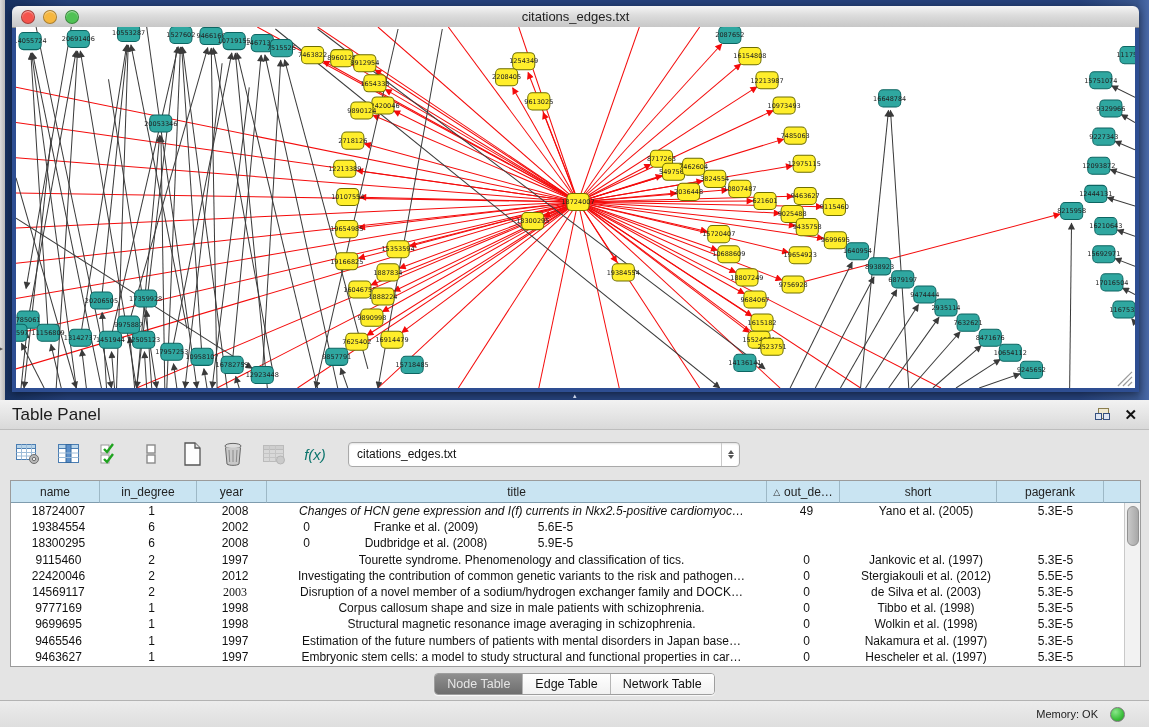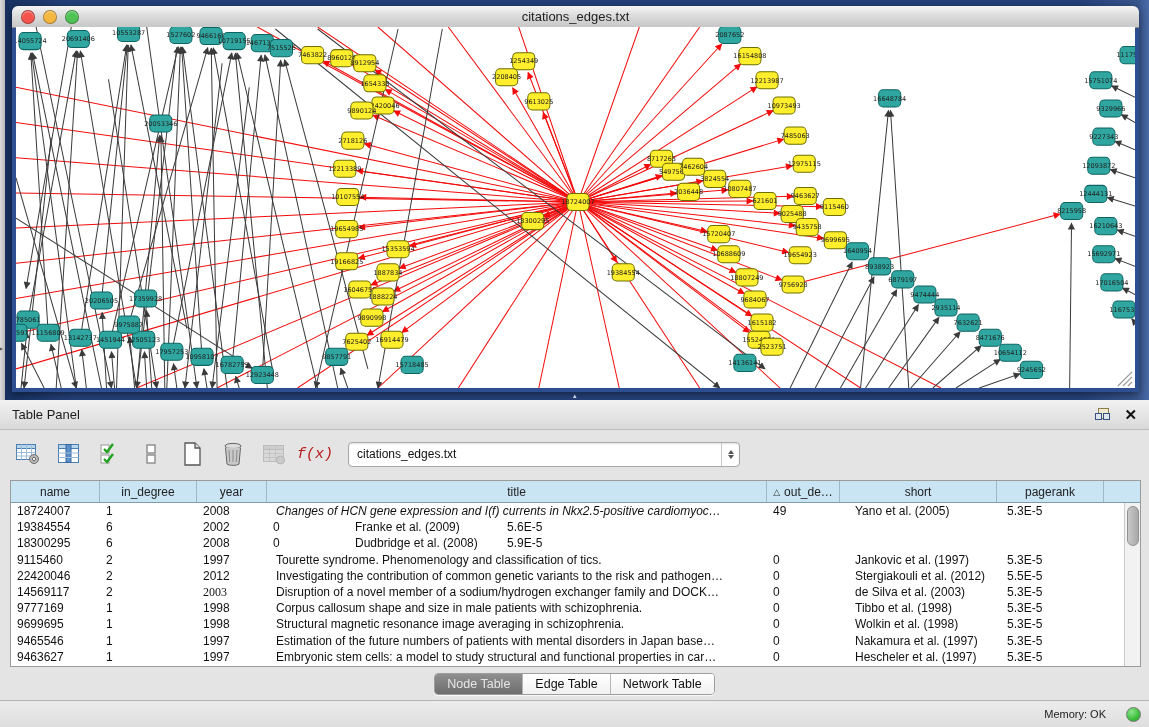--- a/index.html
+++ b/index.html
@@ -47,52 +47,52 @@
   
   .table-panel{
     position:absolute;left:0;top:400px;width:1149px;height:327px;
     background:#e4e4e4;display:flex;flex-direction:column;
   }
   .panel-header{
     height:29px;background:linear-gradient(#f2f2f2,#d9d9d9);
     border-bottom:1px solid #bdbdbd;
     display:flex;align-items:center;padding:0 12px;flex:0 0 auto;
   }
-  .panel-title{font-size:13px;color:#1c1c1c;text-align:center;}
+  .panel-title{font-size:17px;color:#1c1c1c;text-align:center;}
   .panel-header .spacer{flex:1;}
   .float-icon{width:15px;height:14px;position:relative;margin-right:14px;cursor:pointer;}
   .float-icon .sq1{position:absolute;left:3px;top:0;width:9px;height:9px;border:1px solid #8a7d4e;background:#efe9d2;}
   .float-icon .sq2{position:absolute;left:0;top:5px;width:5px;height:5px;border:1px solid #35507f;background:#dfe6f2;}
   .float-icon .sq3{position:absolute;right:0;top:5px;width:5px;height:5px;border:1px solid #35507f;background:#dfe6f2;}
   .close-icon{font-size:15px;font-weight:bold;color:#111;cursor:pointer;line-height:14px;}
 
   .panel-toolbar{
     height:48px;display:flex;align-items:center;gap:13px;
     padding:0 14px;flex:0 0 auto;
   }
   .tb-icon{width:28px;height:28px;display:flex;align-items:center;justify-content:center;cursor:pointer;}
   .tb-icon svg{display:block;}
-  .fx-label{font-family:Liberation Mono, monospace;font-style:italic;font-size:15px;color:#b91c1c;}
+  .fx-label{font-family:Liberation Sans, sans-serif;font-style:italic;font-size:15px;color:#0f766e;}
   .combo{
     margin-left:6px;width:390px;height:23px;background:#fff;
     border:1px solid #a9a9a9;border-radius:4px;
     display:flex;align-items:center;font-size:12px;color:#111;
     box-shadow:inset 0 1px 2px rgba(0,0,0,.12);cursor:pointer;
   }
   .combo-text{flex:1;padding-left:8px;white-space:nowrap;overflow:hidden;}
   .combo-stepper{
     width:17px;align-self:stretch;border-left:1px solid #c9c9c9;
     display:flex;flex-direction:column;align-items:center;justify-content:center;gap:1px;
   }
   .arr-up{width:0;height:0;border-left:3.5px solid transparent;border-right:3.5px solid transparent;border-bottom:4.5px solid #555;}
   .arr-dn{width:0;height:0;border-left:3.5px solid transparent;border-right:3.5px solid transparent;border-top:4.5px solid #555;}
 
   .table-wrap{
     margin:2px 8px 0 10px;border:1px solid #9b9b9b;background:#fff;
-    height:185px;flex:0 0 auto;position:relative;overflow:hidden;
+    height:185px;flex:0 0 auto;position:relative;overflow:hidden;text-align:center;
   }
   .tbl-header{display:flex;height:22px;}
   .th{
     background:#c9e4f2;border-right:1px solid #9db8c6;border-bottom:1px solid #7f9cae;
     font-size:12px;color:#222;display:flex;align-items:center;justify-content:center;
     box-sizing:border-box;flex:0 0 auto;white-space:nowrap;overflow:hidden;cursor:pointer;
   }
   .th.fill{flex:1;border-right:none;}
   .th .sort-tri{font-size:9px;margin-right:4px;color:#333;}
   .tbl-body{position:absolute;left:0;right:15px;top:22px;bottom:0;overflow:hidden;}
@@ -122,21 +122,21 @@
     padding:0 12px;font-size:12.5px;display:flex;align-items:center;color:#111;
     border-right:1px solid #b5b5b5;cursor:pointer;background:linear-gradient(#ffffff,#f1f1f1);
   }
   .seg:last-child{border-right:none;}
   .seg.active{background:linear-gradient(#8f8f8f,#6e6e6e);color:#e6e6e6;}
 
   .panel-fill{flex:1;}
   .status-bar{
     flex:0 0 auto;height:26px;background:linear-gradient(#ececec,#dedede);
     border-top:1px solid #b3b3b3;display:flex;align-items:center;justify-content:flex-end;
-    padding:0 8px;gap:20px;
+    padding:0 24px;gap:12px;
   }
   .mem-label{font-size:11px;color:#222;}
   .mem-dot{width:13px;height:13px;border-radius:50%;background:radial-gradient(circle at 35% 30%,#8ae68a,#3cbf3c 60%,#2a962a);border:1px solid #777;}
 </style>
 </head>
 <body>
 
 <div class="network-area">
   <div class="left-strip"></div>
   <div class="left-strip-grip">▸</div>

